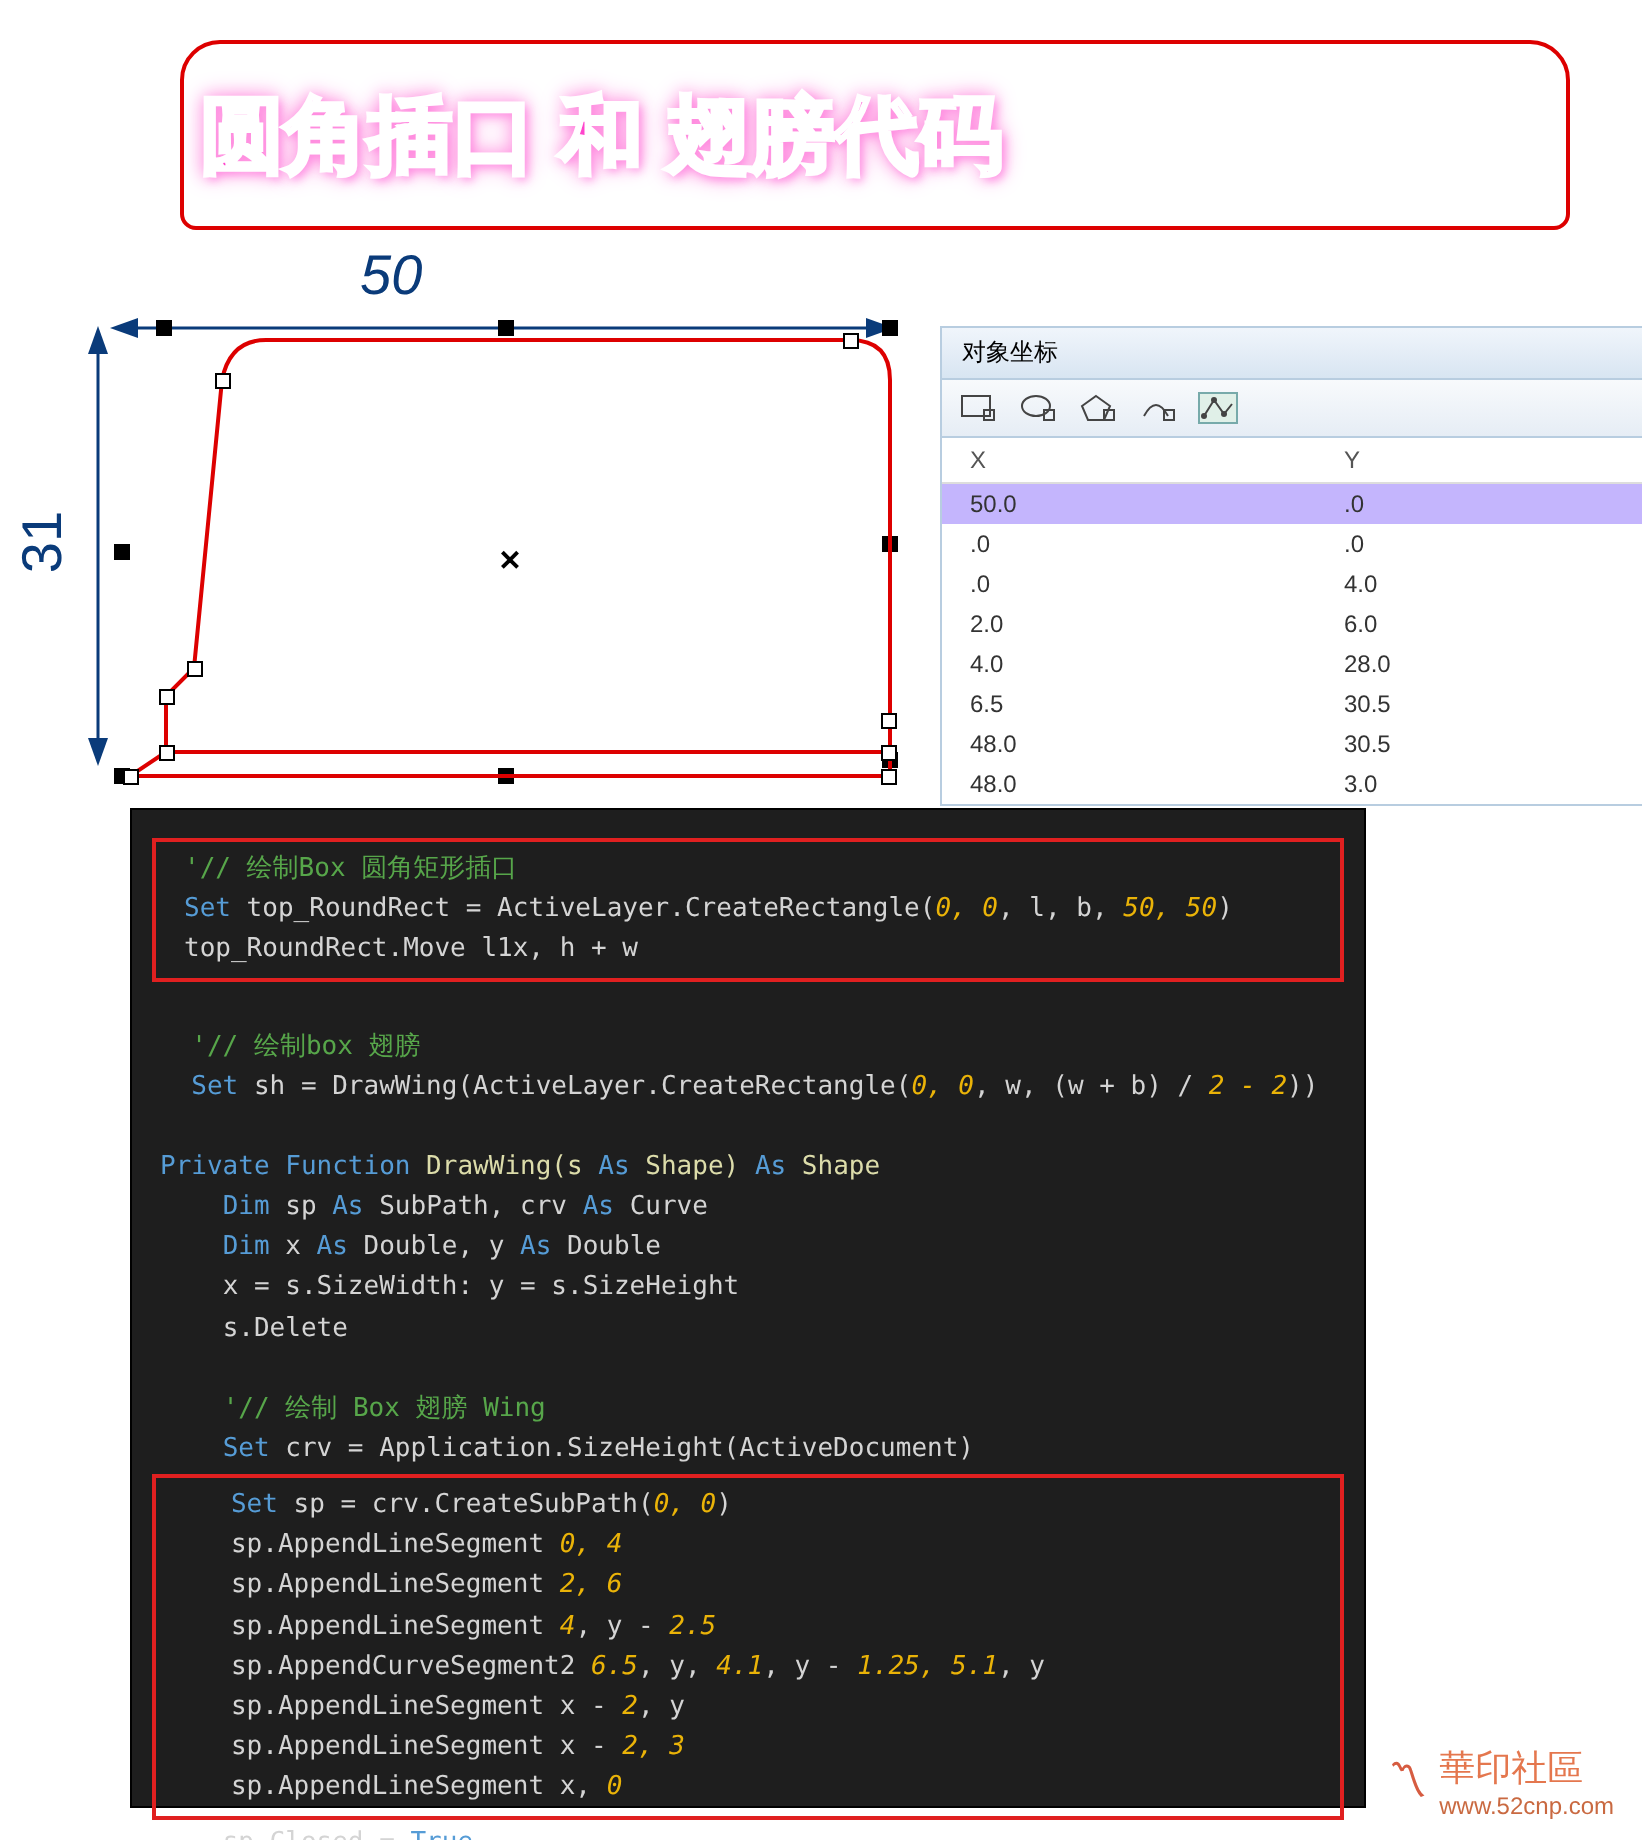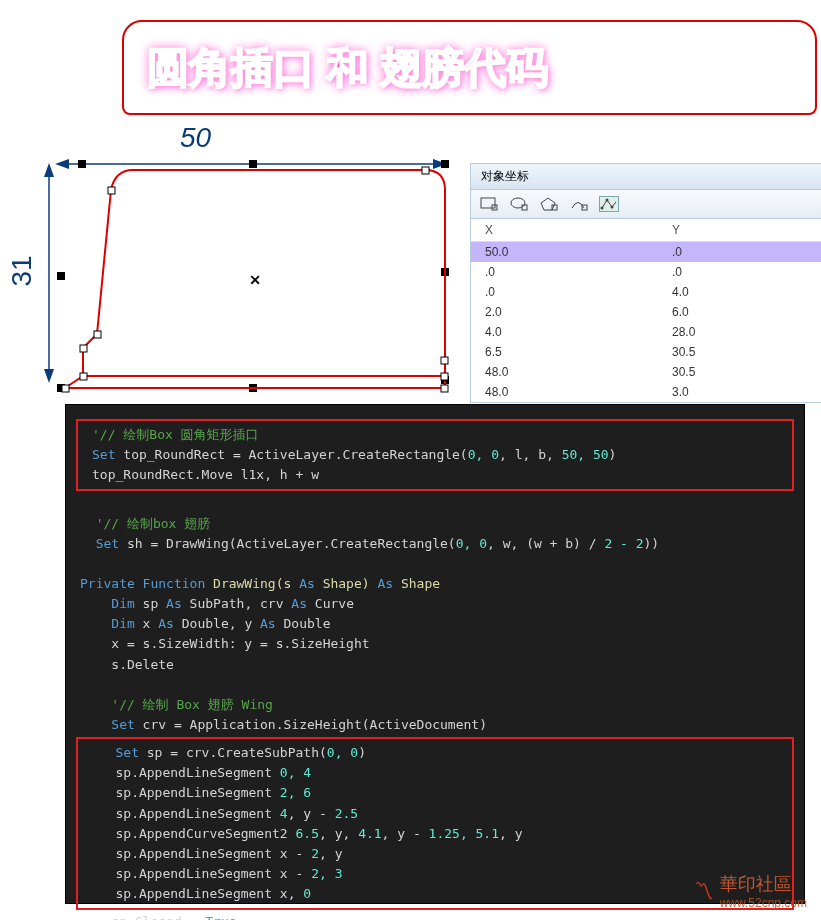--- a/index.html
+++ b/index.html
@@ -3,21 +3,21 @@
   <meta charset="utf-8">
   <style>
     * { margin: 0; padding: 0; box-sizing: border-box; }
     body { font-family: "Microsoft YaHei", Arial, sans-serif; background: #fff; width: 821px; height: 920px; }
     
     .upper-section { background: #fff; position: relative; height: 400px; }
     
     .title-banner {
       position: absolute; top: 20px; left: 90px; width: 695px; height: 95px;
       border: 2px solid #d00; border-radius: 20px 20px 8px 8px;
-      display: flex; align-items: center; padding-left: 23px; margin-left: 32px;
+      display: flex; align-items: center; padding-left: 8px;
     }
     .title-text {
       font-size: 42px; font-weight: bold; color: #ff44cc;
       -webkit-text-stroke: 2px #fff;
       text-shadow: 0 0 8px #ff88dd, 0 0 12px #ff88dd, 2px 2px 4px rgba(255,0,200,0.4);
     }
     
     .dim-label-top {
       position: absolute; top: 122px; left: 180px; width: 220px; text-align: left;
       font-size: 28px; color: #0a3b7a; font-style: italic;
@@ -59,33 +59,33 @@
       display: flex; gap: 10px; border-bottom: 1px solid #b8cde0;
     }
     .coord-tool { width: 20px; height: 16px; display: flex; align-items: center; justify-content: center; cursor: pointer; }
     .coord-tool.active { border: 1px solid #7aa; background: #e0f0e8; }
     .coord-table { width: 100%; border-collapse: collapse; }
     .coord-table th { text-align: left; padding: 4px 14px; font-weight: normal; background: #fff; border-bottom: 1px solid #ddd; color: #555; }
     .coord-table td { padding: 3px 14px; color: #333; }
     .coord-table tr.sel td { background: #c4b5fd; }
     
     .code-section {
-      position: absolute; top: 404px; left: 65px; width: 740px; height: 500px;
+      position: absolute; top: 404px; left: 65px; width: 618px; height: 500px;
       background: #1e1e1e; border: 1px solid #000; padding: 12px 0;
       font-family: Consolas, monospace; font-size: 13px; line-height: 1.55;
       color: #d4d4d4;
     }
     .code-line { white-space: pre; padding-left: 14px; }
     .code-box-red {
       border: 2px solid #e02020; margin: 2px 10px; padding: 4px 0;
     }
     .c-green { color: #57a64a; }
     .c-blue { color: #569cd6; }
     .c-yellow { color: #dcdcaa; }
-    .c-num { color: #5eead4; }
+    .c-num { color: #eab308; font-style: italic; }
     
     .watermark {
       position: absolute; bottom: 10px; right: 14px; font-size: 18px; color: #e06030;
       display: flex; align-items: center; gap: 6px; opacity: 0.85;
     }
     .watermark .wm-icon { font-size: 20px; color: #d04020; }
     .watermark .wm-url { font-size: 12px; color: #c05020; }
   </style>
 </head>
 <body>

